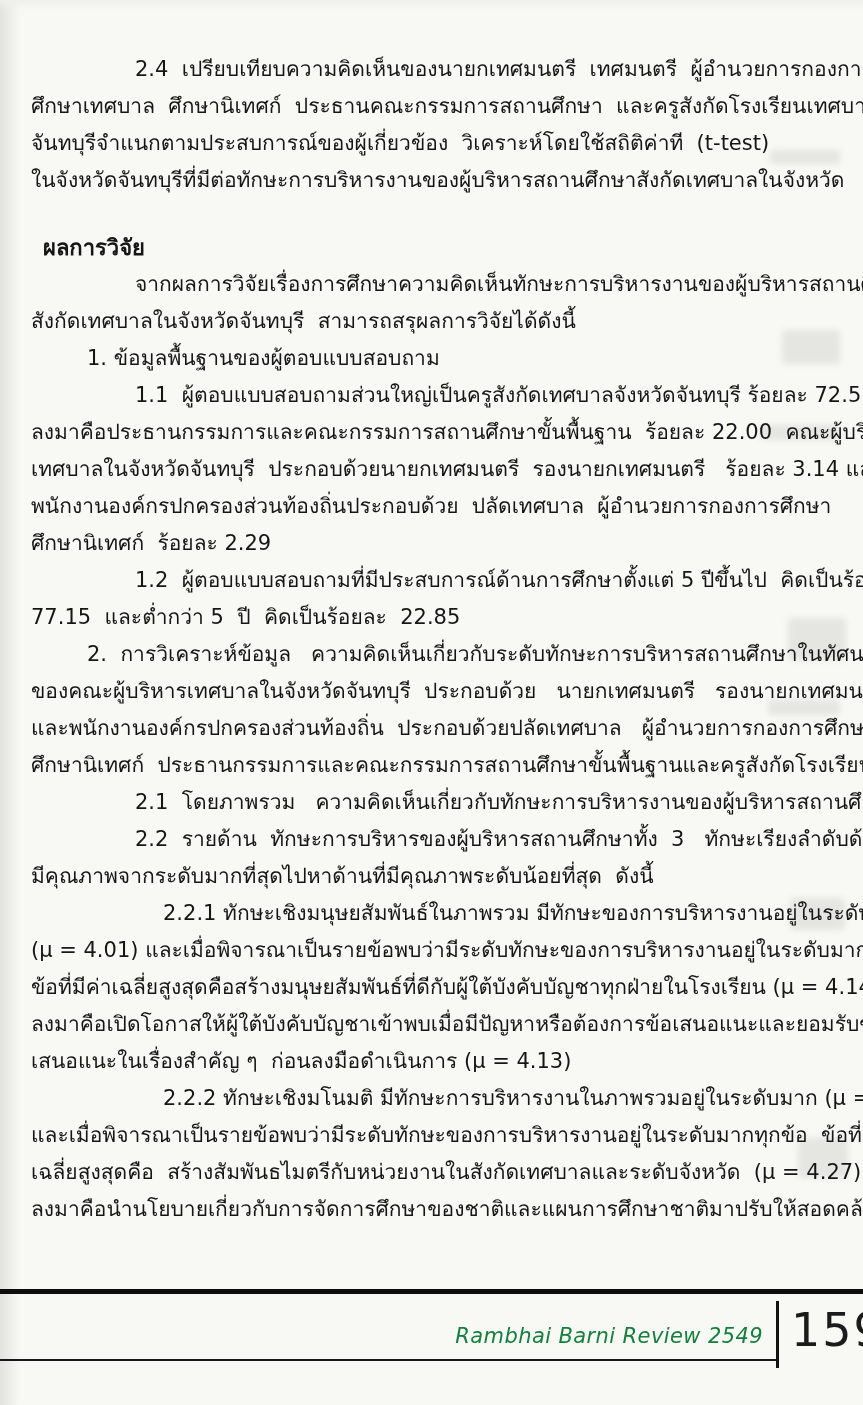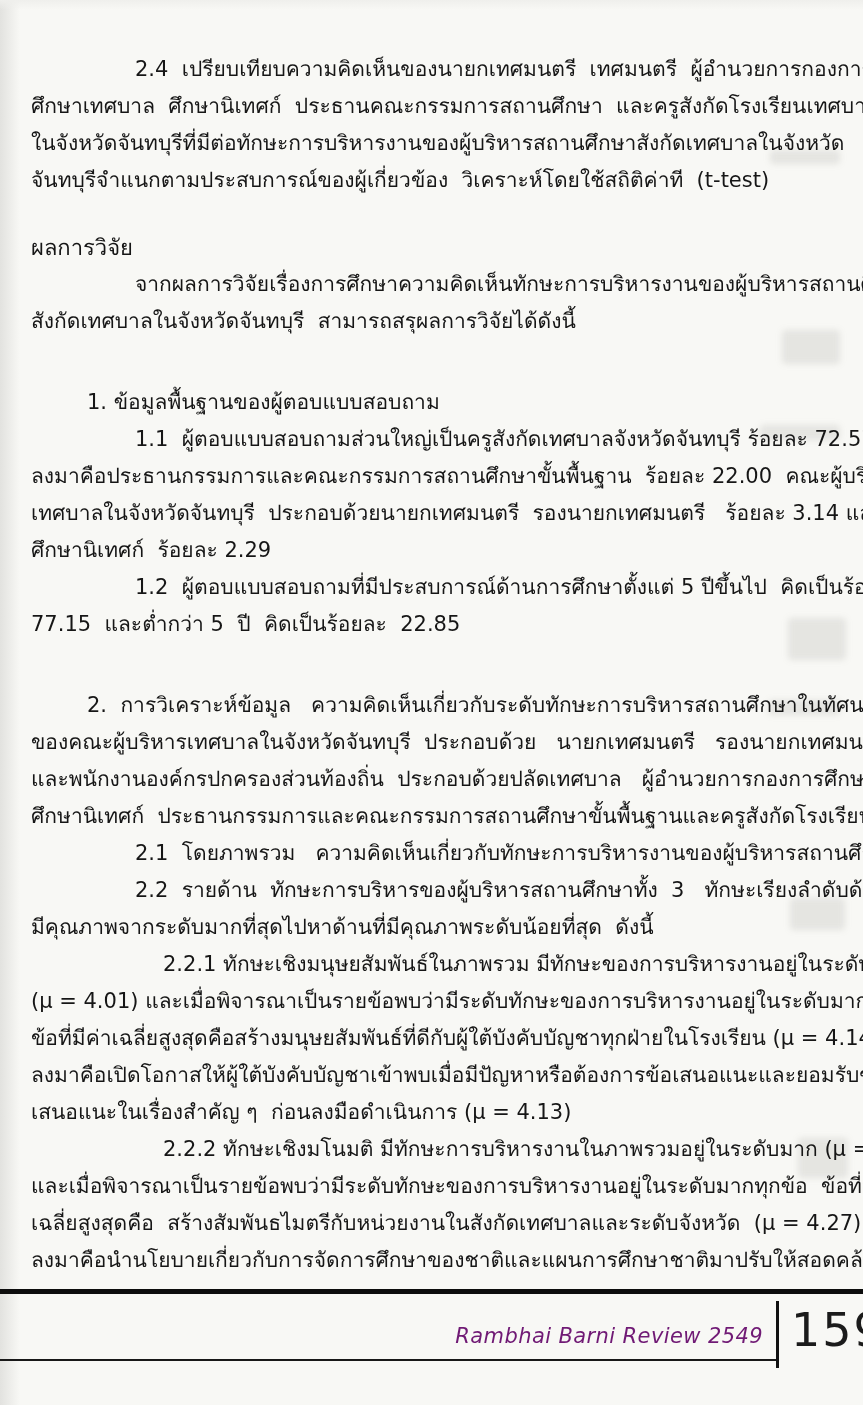--- a/index.html
+++ b/index.html
@@ -21,35 +21,35 @@
   }
   .scan-edge-top {
     position:absolute; left:0; top:0; right:0; height:10px;
     background:linear-gradient(180deg, #efefec 0%, rgba(248,248,245,0) 100%);
   }
   .content {
     position:absolute; left:31px; top:51px; width:801px;
     font-size:21px; line-height:37px;
   }
   .ln { white-space:pre; height:37px; overflow:visible; }
-  .i1 { padding-left:56px;margin-top:44px; }   
+  .i1 { padding-left:56px; }   
   .i2 { padding-left:104px; }  
   .i3 { padding-left:132px; }  
   .heading {
-    font-weight:normal; font-size:22px;
-    margin:30px 0 0 0; height:37px; line-height:37px;
+    font-weight:bold; font-size:22px;
+    margin:30px 0 0 12px; height:37px; line-height:37px;
   }
   .footer-bar {
     position:absolute; left:0; top:1289px; width:863px; height:5px;
     background:#0d0d0d;
   }
   .footer-journal {
     position:absolute; right:100px; top:1324px;
     font-style:italic; font-size:21px; letter-spacing:0.4px;
-    color:#701a75; white-space:pre;
+    color:#15803d; white-space:pre;
   }
   .footer-vbar {
     position:absolute; left:776px; top:1301px; width:3px; height:67px;
     background:#111111;
   }
   .footer-pagenum {
     position:absolute; left:791px; top:1299px;
     font-size:46px; line-height:62px; letter-spacing:2px;
     color:#1b1b1b;
   }
@@ -84,37 +84,38 @@
   <div class="bleed b4"></div>
   <div class="bleed b5"></div>
   <div class="bleed b6"></div>
   <div class="bleed b7"></div>
 
   <div class="content">
 
     <div>
       <div class="ln i2">2.4  เปรียบเทียบความคิดเห็นของนายกเทศมนตรี  เทศมนตรี  ผู้อำนวยการกองการ</div>
       <div class="ln">ศึกษาเทศบาล  ศึกษานิเทศก์  ประธานคณะกรรมการสถานศึกษา  และครูสังกัดโรงเรียนเทศบาล</div>
+      <div class="ln">จันทบุรีจำแนกตามประสบการณ์ของผู้เกี่ยวข้อง  วิเคราะห์โดยใช้สถิติค่าที  (t-test)</div>
       <div class="ln">ในจังหวัดจันทบุรีที่มีต่อทักษะการบริหารงานของผู้บริหารสถานศึกษาสังกัดเทศบาลในจังหวัด</div>
-      <div class="ln">จันทบุรีจำแนกตามประสบการณ์ของผู้เกี่ยวข้อง  วิเคราะห์โดยใช้สถิติค่าที  (t-test)</div>
     </div>
 
     <div class="heading">ผลการวิจัย</div>
 
     <div>
       <div class="ln i2">จากผลการวิจัยเรื่องการศึกษาความคิดเห็นทักษะการบริหารงานของผู้บริหารสถานศึกษา</div>
       <div class="ln">สังกัดเทศบาลในจังหวัดจันทบุรี  สามารถสรุผลการวิจัยได้ดังนี้</div>
     </div>
 
     <div class="ln i1">1. ข้อมูลพื้นฐานของผู้ตอบแบบสอบถาม</div>
 
     <div>
       <div class="ln i2">1.1  ผู้ตอบแบบสอบถามส่วนใหญ่เป็นครูสังกัดเทศบาลจังหวัดจันทบุรี ร้อยละ 72.57 รอง</div>
       <div class="ln">ลงมาคือประธานกรรมการและคณะกรรมการสถานศึกษาขั้นพื้นฐาน  ร้อยละ 22.00  คณะผู้บริหาร</div>
       <div class="ln">เทศบาลในจังหวัดจันทบุรี  ประกอบด้วยนายกเทศมนตรี  รองนายกเทศมนตรี   ร้อยละ 3.14 และ</div>
+      <div class="ln">พนักงานองค์กรปกครองส่วนท้องถิ่นประกอบด้วย  ปลัดเทศบาล  ผู้อำนวยการกองการศึกษา</div>
       <div class="ln">ศึกษานิเทศก์  ร้อยละ 2.29</div>
     </div>
 
     <div>
       <div class="ln i2">1.2  ผู้ตอบแบบสอบถามที่มีประสบการณ์ด้านการศึกษาตั้งแต่ 5 ปีขึ้นไป  คิดเป็นร้อยละ</div>
       <div class="ln">77.15  และต่ำกว่า 5  ปี  คิดเป็นร้อยละ  22.85</div>
     </div>
 
     <div>
       <div class="ln i1">2.  การวิเคราะห์ข้อมูล   ความคิดเห็นเกี่ยวกับระดับทักษะการบริหารสถานศึกษาในทัศนะ</div>

